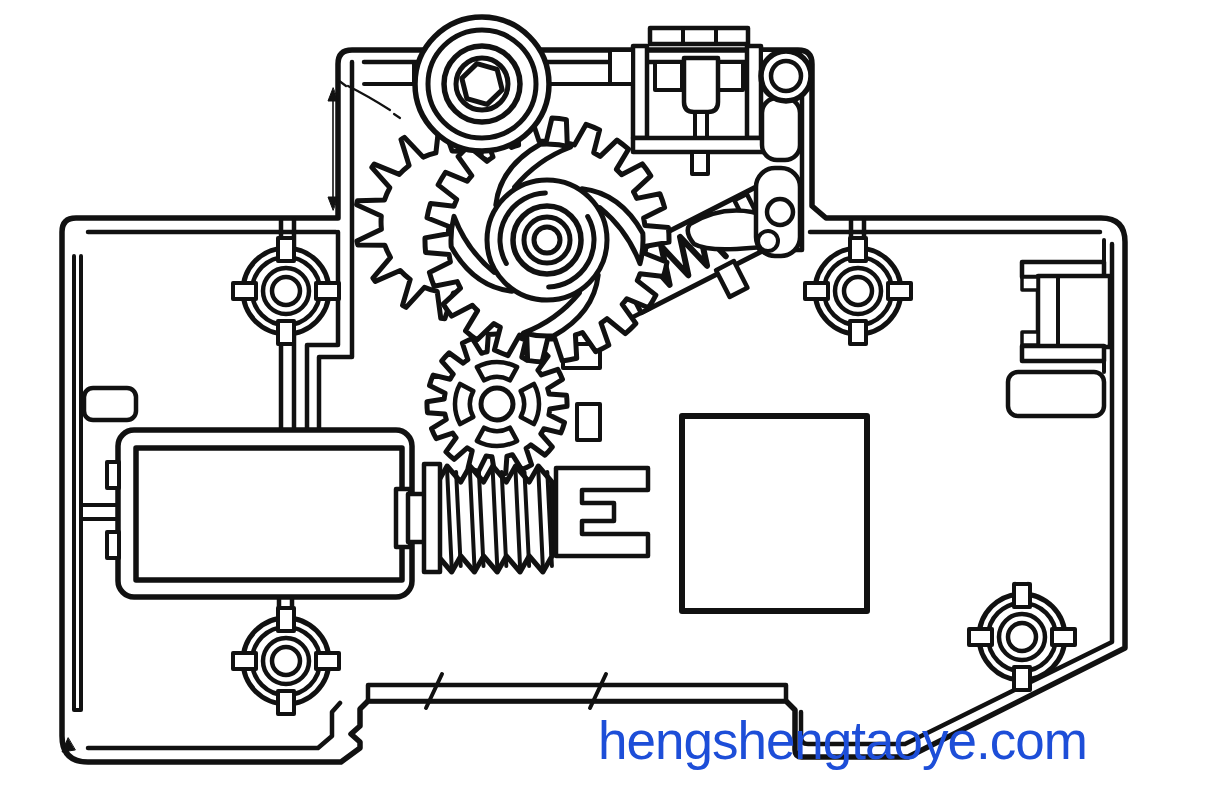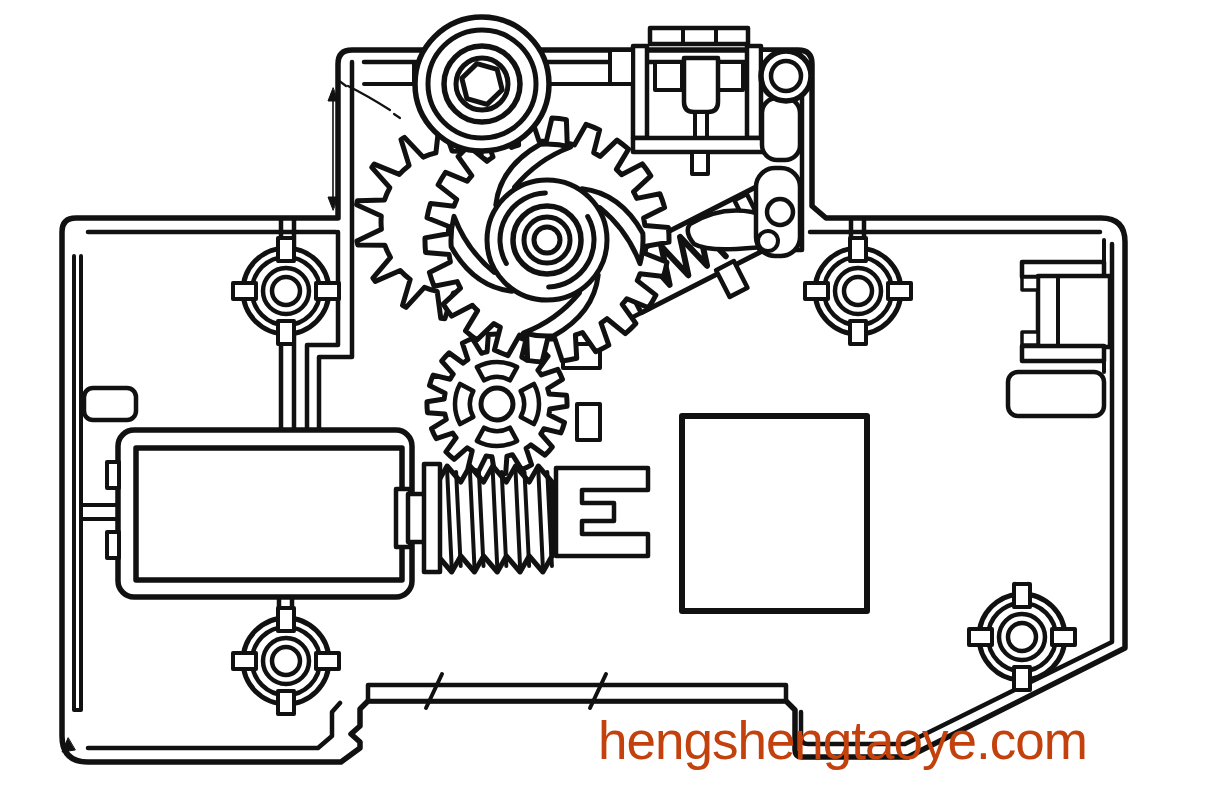--- a/index.html
+++ b/index.html
@@ -1,20 +1,20 @@
 <!DOCTYPE html>
 <html><head>
 <meta charset="utf-8">
 <style>
   html,body{margin:0;padding:0;background:#ffffff;}
   .stage{position:relative;width:1210px;height:790px;background:#ffffff;overflow:hidden;
          font-family:"Liberation Sans", sans-serif;}
   .stage svg{position:absolute;left:0;top:0;width:1210px;height:790px;}
   .watermark{position:absolute;left:598px;top:714px;font-size:53px;line-height:1.0;
-             color:#c2410c;letter-spacing:-1px;white-space:nowrap;
+             color:#1d4ed8;letter-spacing:-1px;white-space:nowrap;
              font-family:"Liberation Sans", sans-serif;}
 </style>
 </head>
 <body>
 
 <div class="stage">
   <svg id="diagram" xmlns="http://www.w3.org/2000/svg" preserveAspectRatio="none" viewBox="0 0 1210 790">
       <path d="M62,232 Q62,218 76,218 L338,218 L338,64 Q338,50 352,50 L798,50 Q812,50 812,64 L812,206 L826,218 L1101,218 Q1125,218 1125,242 L1125,648 L908,757 L802,757 Q795,757 795,750 L795,710 L786,701 L368,701 L360,709 L360,726 L351,734 L360,742 L360,748 L341,762 L88,762 Q62,762 62,736 Z" fill="none" stroke="#111111" stroke-width="5.5" stroke-linejoin="round" stroke-linecap="round"></path>
       <path d="M88,232 H336" fill="none" stroke="#111111" stroke-width="4.5" stroke-linejoin="round" stroke-linecap="round"></path>
       <path d="M364,62 H796" fill="none" stroke="#111111" stroke-width="4.5" stroke-linejoin="round" stroke-linecap="round"></path>

